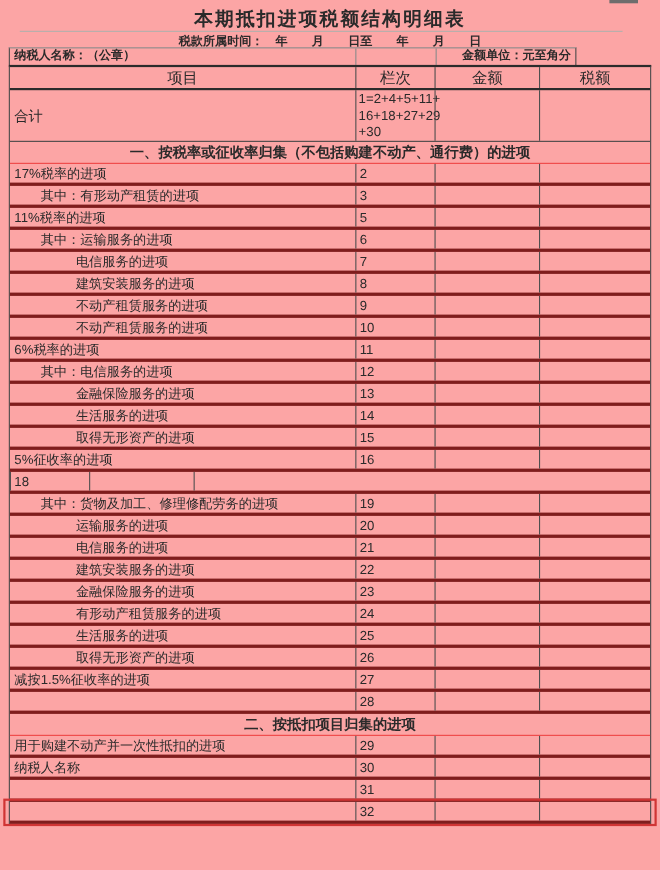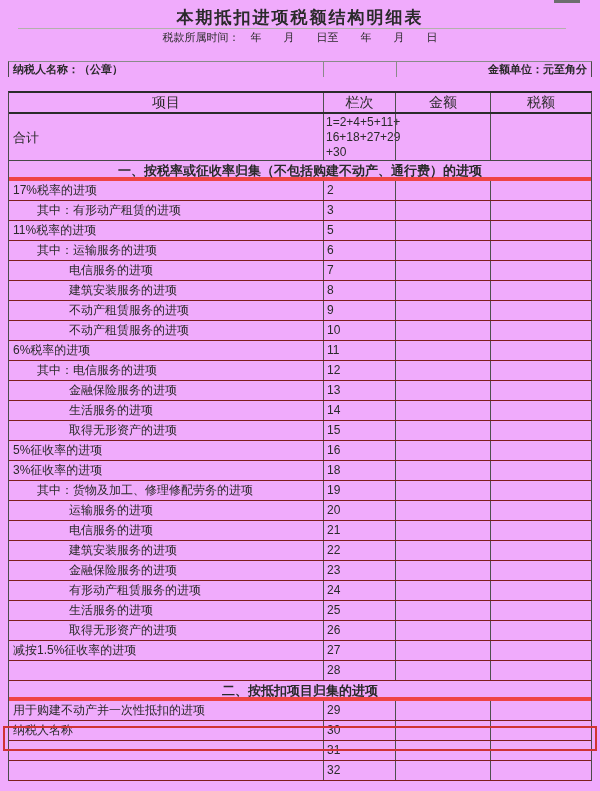--- a/index.html
+++ b/index.html
@@ -1,55 +1,55 @@
 <!DOCTYPE html>
 <html><head>
 <meta charset="utf-8">
 <style>
   * { box-sizing: border-box; margin: 0; padding: 0; }
   html,body { background:#ffffff; }
   .page {
     position: relative;
     width: 600px; height: 791px;
-    background: #f0abfc;
+    background: #fca5a5;
     font-family: "Liberation Sans", sans-serif;
     color: #2a2a2a;
     overflow: hidden;
   }
   .artifact-bar { position:absolute; left:554px; top:0; width:26px; height:3px; background:#6d6d6d; }
   .title { position:absolute; top:6px; left:0; width:100%; text-align:center;
            font-size:17px; font-weight:bold; letter-spacing:2px; }
   .hr1 { position:absolute; left:18px; top:28px; width:548px; height:1px; background:#b3b0ac; }
   .period { position:absolute; top:30px; left:0; width:100%; text-align:center;
-            font-size:11px; font-weight:normal; }
-  .meta-row { position:absolute; left:8px; top:61px; width:584px; height:16px;
+            font-size:11px; font-weight:bold; }
+  .meta-row { position:absolute; left:8px; top:43px; width:516px; height:16px;
               border-top:1px solid #8a8a8a; border-left:1px solid #4a4a4a; border-right:1px solid #4a4a4a;
               font-size:11px; font-weight:bold; }
   .meta-left { position:absolute; left:4px; top:0; line-height:15px; }
   .meta-right { position:absolute; right:4px; top:0; line-height:15px; }
   .meta-div { position:absolute; top:0; bottom:0; width:1px; background:#8a8a8a; }
   .meta-div.d1 { left:314px; } .meta-div.d2 { left:387px; }
 
   .tbl { position:absolute; left:8px; top:59px; width:584px;
-         border-top:2px solid #2b2b2b; border-left:1px solid #4a4a4a; border-right:1px solid #4a4a4a;margin-top:32px; }
-  .row { display:flex; height:20px; border-bottom:1px solid #7f1d1d; }
+         border-top:2px solid #2b2b2b; border-left:1px solid #4a4a4a; border-right:1px solid #4a4a4a; }
+  .row { display:flex; height:20px; border-bottom:3px solid #7f1d1d; }
   .c-item { width:314px; font-size:12px; line-height:19px; white-space:nowrap; overflow:hidden; padding-left:4px; }
   .c-no   { width:72px;  border-left:1px solid #4f4f4f; font-size:12px; line-height:19px; padding-left:3px; }
   .c-amt  { width:95px;  border-left:1px solid #4f4f4f; }
   .c-tax  { width:101px; border-left:1px solid #4f4f4f; }
   .ind0 { padding-left:4px; } .ind1 { padding-left:28px; } .ind2 { padding-left:60px; }
 
   .head-row { height:21px; border-bottom:2px solid #2b2b2b; }
   .head-row > div { font-size:14px; line-height:18px; text-align:center; padding-left:0; }
 
   .total-row { height:47px; border-bottom:1px solid #474747; }
   .total-row .c-item { display:flex; align-items:center; font-size:13px; }
   .total-row .c-no { line-height:15px; padding-top:1px; padding-left:2px; }
 
-  .section { border-bottom:4px solid #ef4444; }
+  .section { border-bottom:1px solid #ef4444; }
   .section-label { width:100%; text-align:center; font-size:13px; font-weight:bold; line-height:19px; }
 
   .hl-box { position:absolute; left:3px; top:726px; width:594px; height:25px;
             border:2px solid #d03434; pointer-events:none; }
 </style>
 </head>
 <body>
 
 <div class="page">
 
@@ -185,21 +185,20 @@
 
   <div class="row">
     <div class="c-item ind0">5%征收率的进项</div>
     <div class="c-no">16</div>
     <div class="c-amt"></div>
     <div class="c-tax"></div>
   </div>
 
 
   <div class="row">
-    <div class="c-item ind0">3%征收率的进项</div>
     <div class="c-no">18</div>
     <div class="c-amt"></div>
     <div class="c-tax"></div>
   </div>
 
   <div class="row">
     <div class="c-item ind1">其中：货物及加工、修理修配劳务的进项</div>
     <div class="c-no">19</div>
     <div class="c-amt"></div>
     <div class="c-tax"></div>

